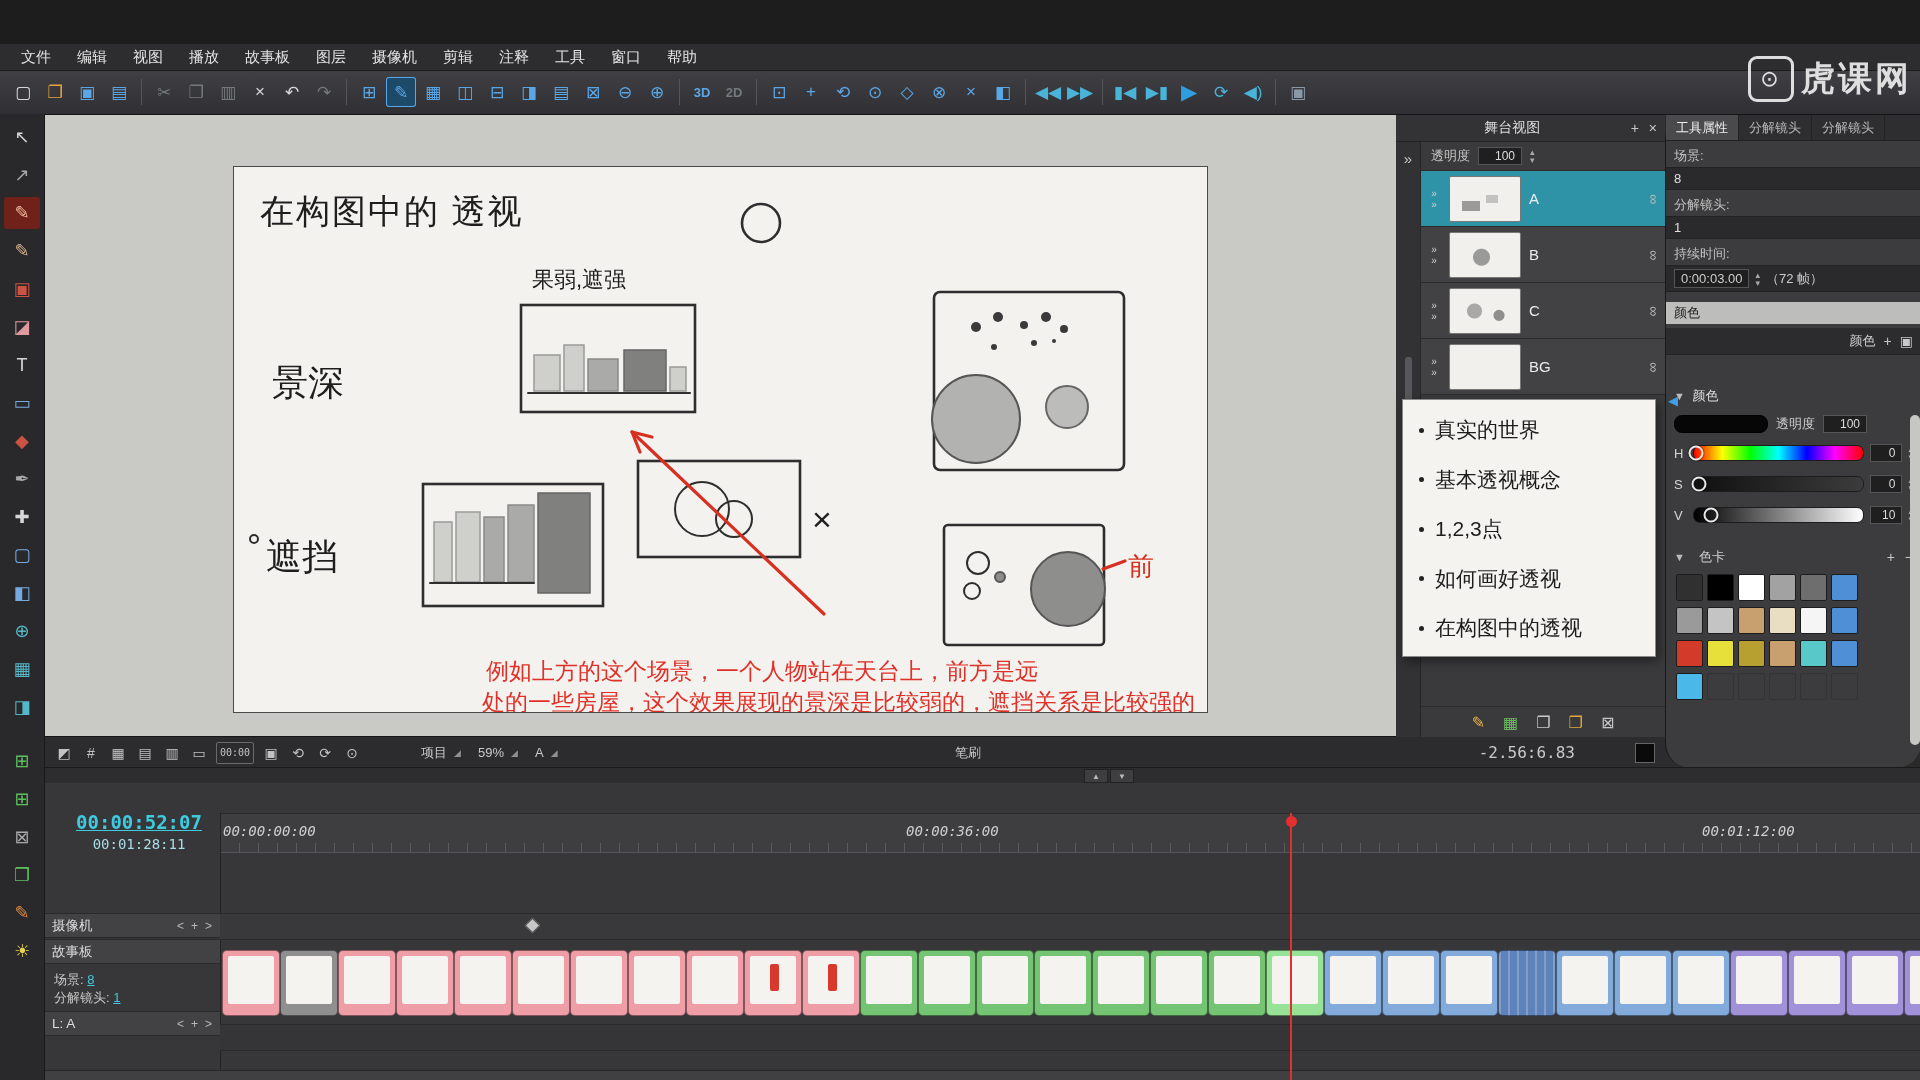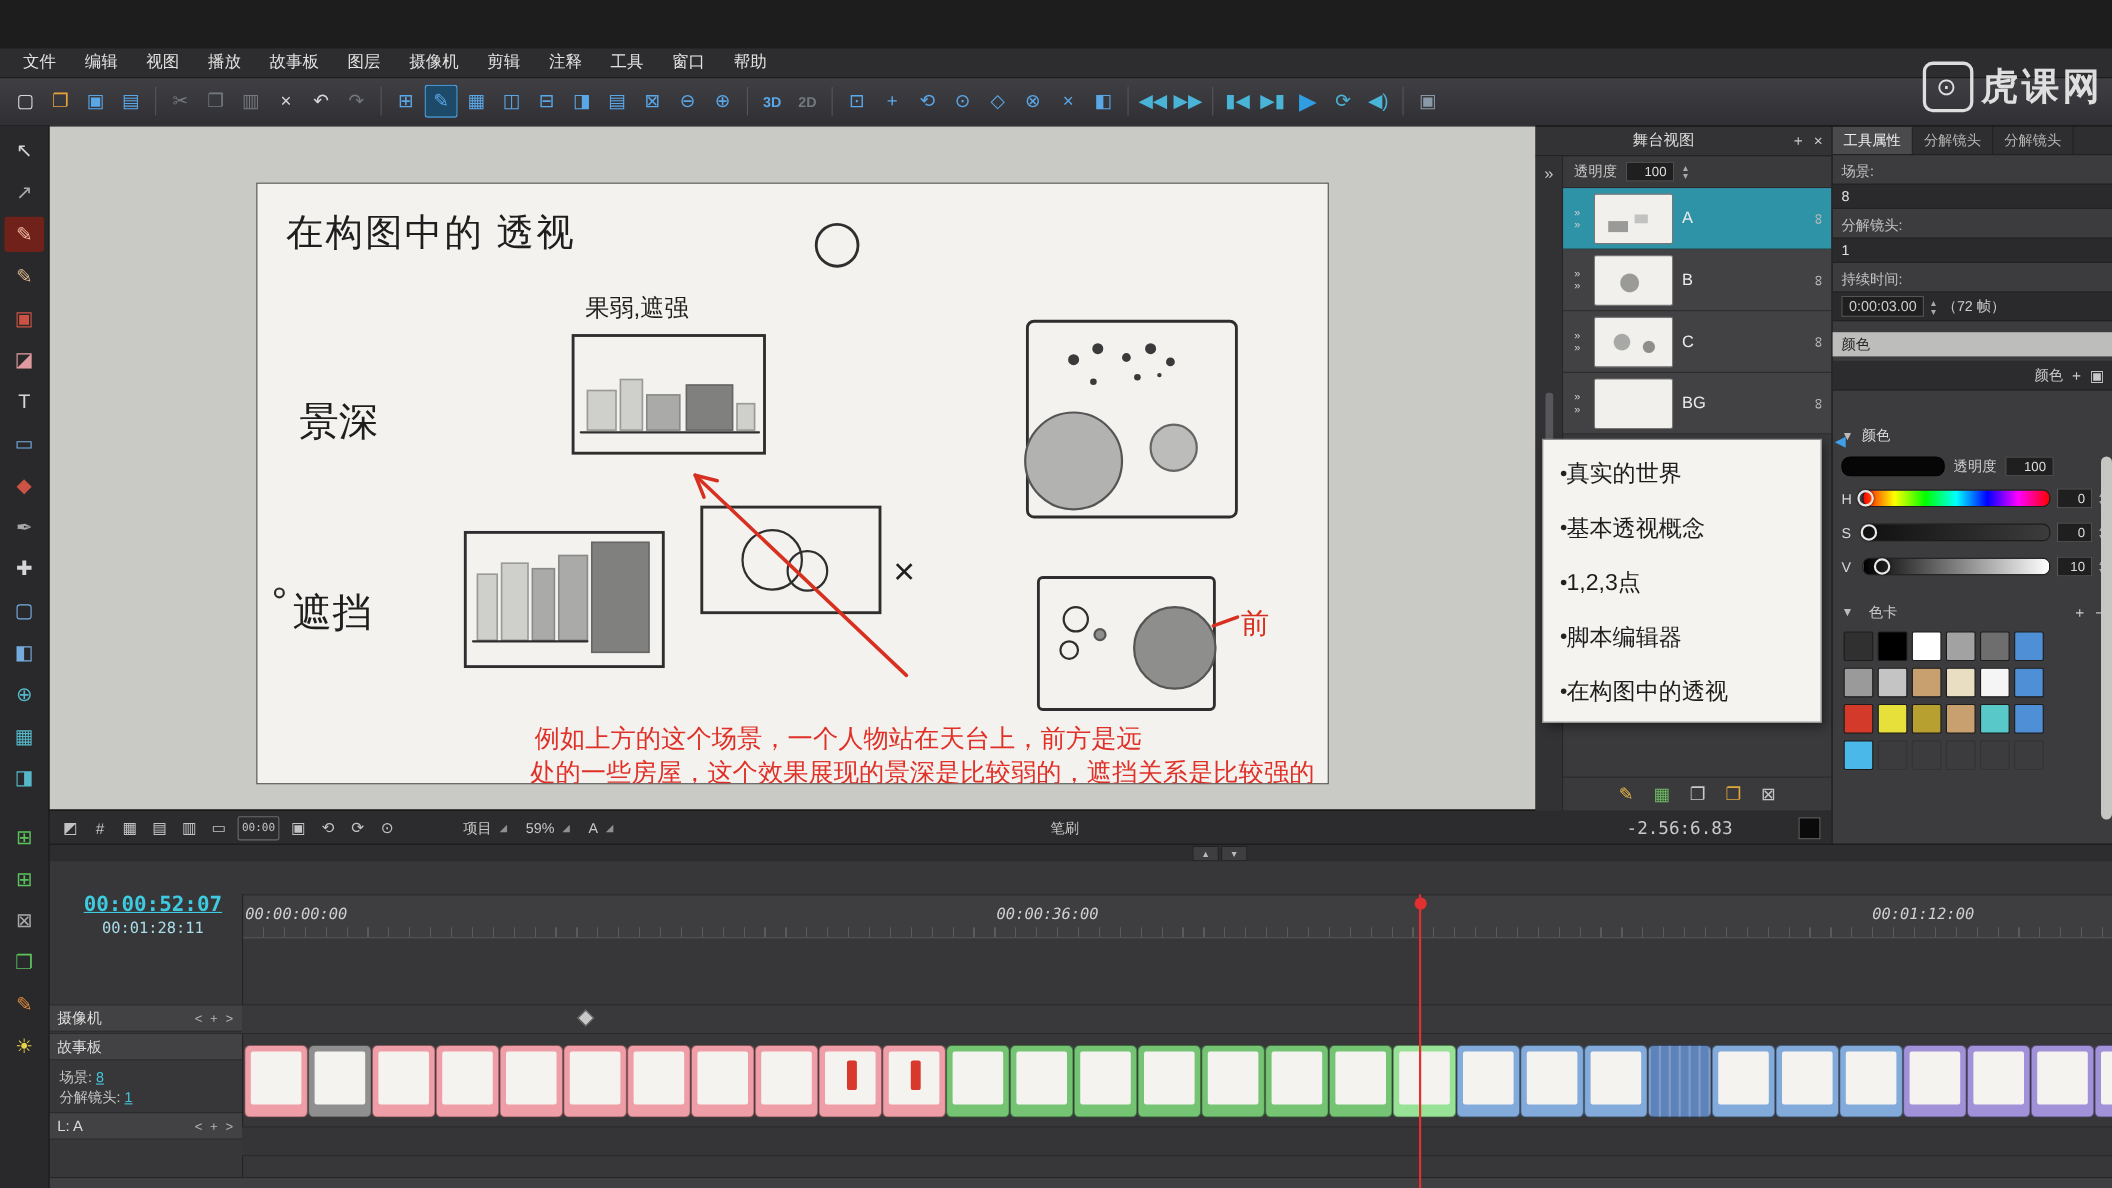--- a/index.html
+++ b/index.html
@@ -107,21 +107,21 @@
         radial-gradient(circle at 70% 60%, #8e8e8c 0 5px, transparent 6px);}
   .lr-label{flex:1;color:#ececec;font-size:15px;}
   .lr-link{color:#bbb;font-size:14px;transform:rotate(90deg);}
   .sv-bottom{margin-top:auto;height:30px;display:flex;align-items:center;justify-content:center;gap:18px;
         border-top:1px solid #2a2a2a;font-size:16px;}
 
   
   #notes{position:absolute;left:1402px;top:355px;width:254px;height:258px;background:#f4f3f0;
         border:1px solid #8a8a8a;box-shadow:3px 4px 10px rgba(0,0,0,.45);z-index:6;
         padding:16px 8px 14px 16px;display:flex;flex-direction:column;justify-content:space-between;box-sizing:border-box;}
-  .note-item{display:flex;align-items:center;color:#1d1d1d;font-size:21px;}
+  .note-item{display:flex;align-items:center;gap:11px;color:#1d1d1d;font-size:21px;}
   .note-bullet{width:5px;height:5px;background:#222;border-radius:50%;flex:none;}
 
   
   #tool-props{position:absolute;left:1665px;top:70px;width:255px;height:653px;background:#3c3c3e;
         border-left:1px solid #191919;border-top:1px solid #191919;color:#cdcdcd;font-size:13px;}
   .tp-tabs{display:flex;height:25px;background:#2e2e30;border-bottom:1px solid #222;overflow:hidden;}
   .tp-tab{padding:0 10px;line-height:25px;font-size:13px;color:#b5b5b5;border-right:1px solid #222;white-space:nowrap;flex:none;}
   .tp-tab.active{background:#4a4a4c;color:#eee;}
   .tp-label{padding:6px 8px 2px;color:#c2c2c2;}
   .tp-value{background:#2a2a2c;border-top:1px solid #222;border-bottom:1px solid #222;
@@ -466,29 +466,29 @@
       <div class="note-item">
         <span class="note-bullet"></span>
         <span>基本透视概念</span>
       </div>
       <div class="note-item">
         <span class="note-bullet"></span>
         <span>1,2,3点</span>
       </div>
       <div class="note-item">
         <span class="note-bullet"></span>
-        <span>脚本编辑器</span>
+        <span>如何画好透视</span>
       </div>
       <div class="note-item">
         <span class="note-bullet"></span>
         <span>在构图中的透视</span>
       </div>
     </div>
 
-  <div id="tool-props" style="position:absolute;">
+  <div id="tool-props" style="position:absolute;border-radius:25px;">
     <div id="tp-tabs" class="tp-tabs">
         <div class="tp-tab active">工具属性</div>
         <div class="tp-tab">分解镜头</div>
         <div class="tp-tab">分解镜头</div>
       </div>
     <div class="tp-label">场景:</div>
     <div class="tp-value">8</div>
     <div class="tp-label">分解镜头:</div>
     <div class="tp-value">1</div>
     <div class="tp-label">持续时间:</div>

